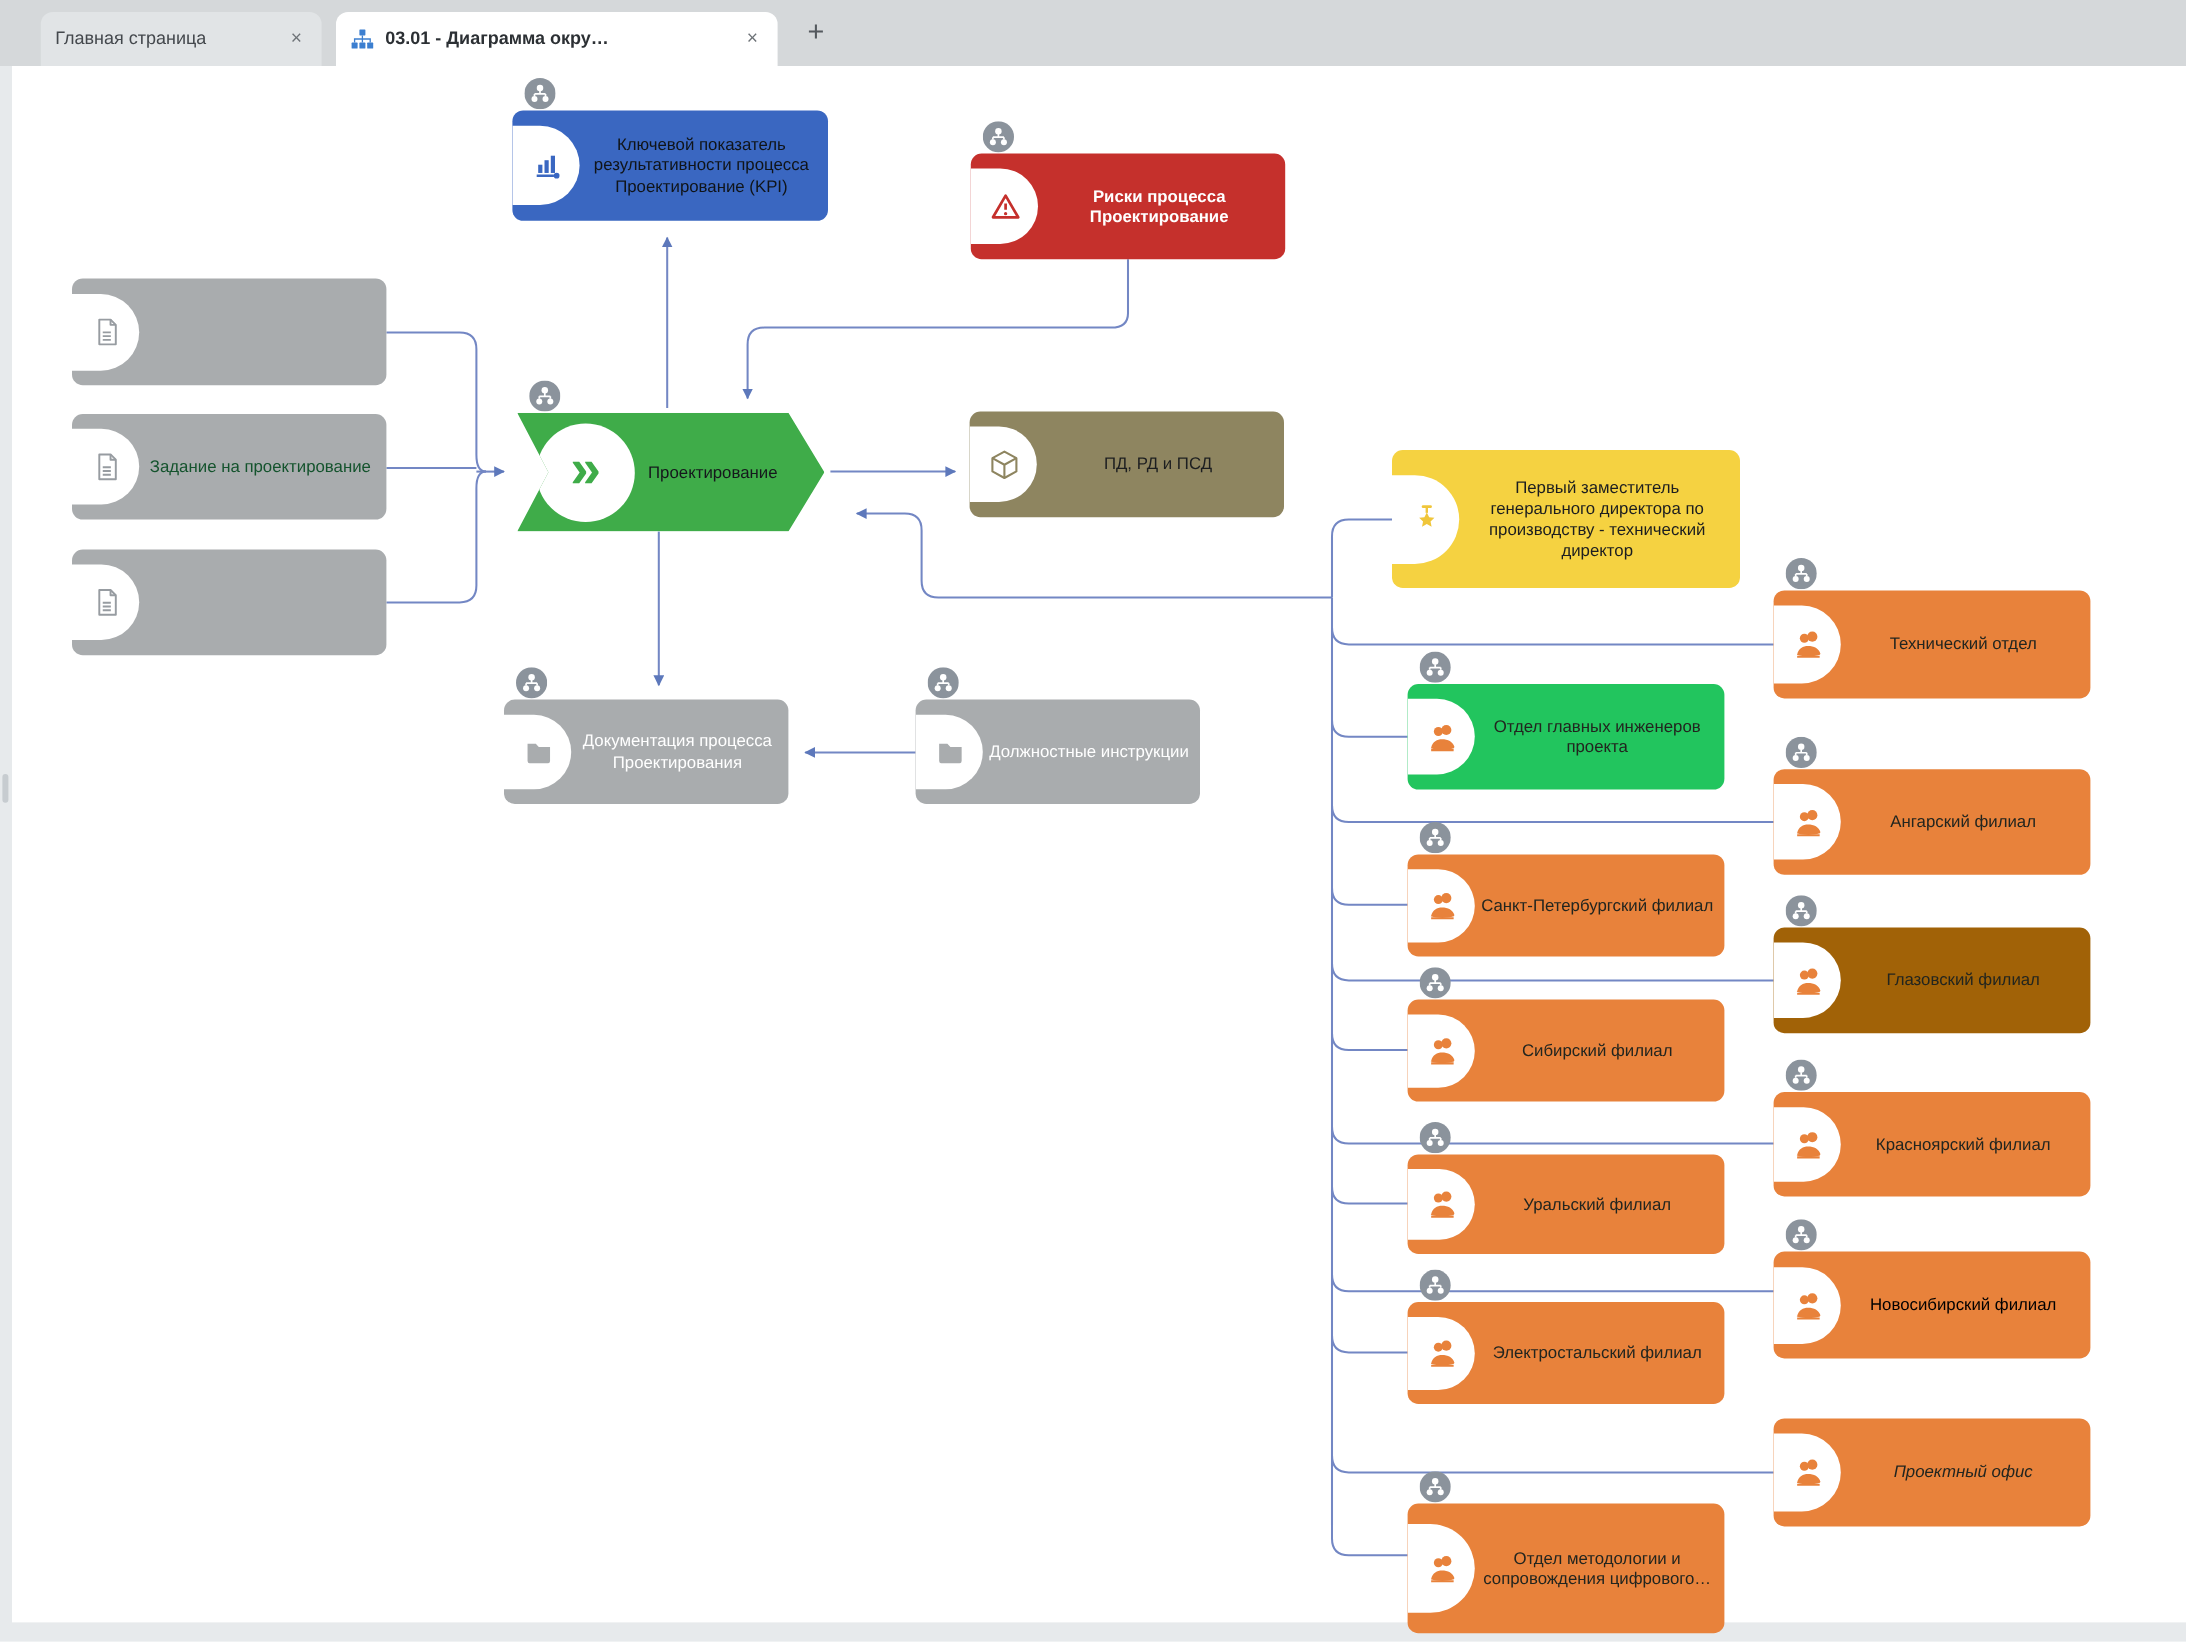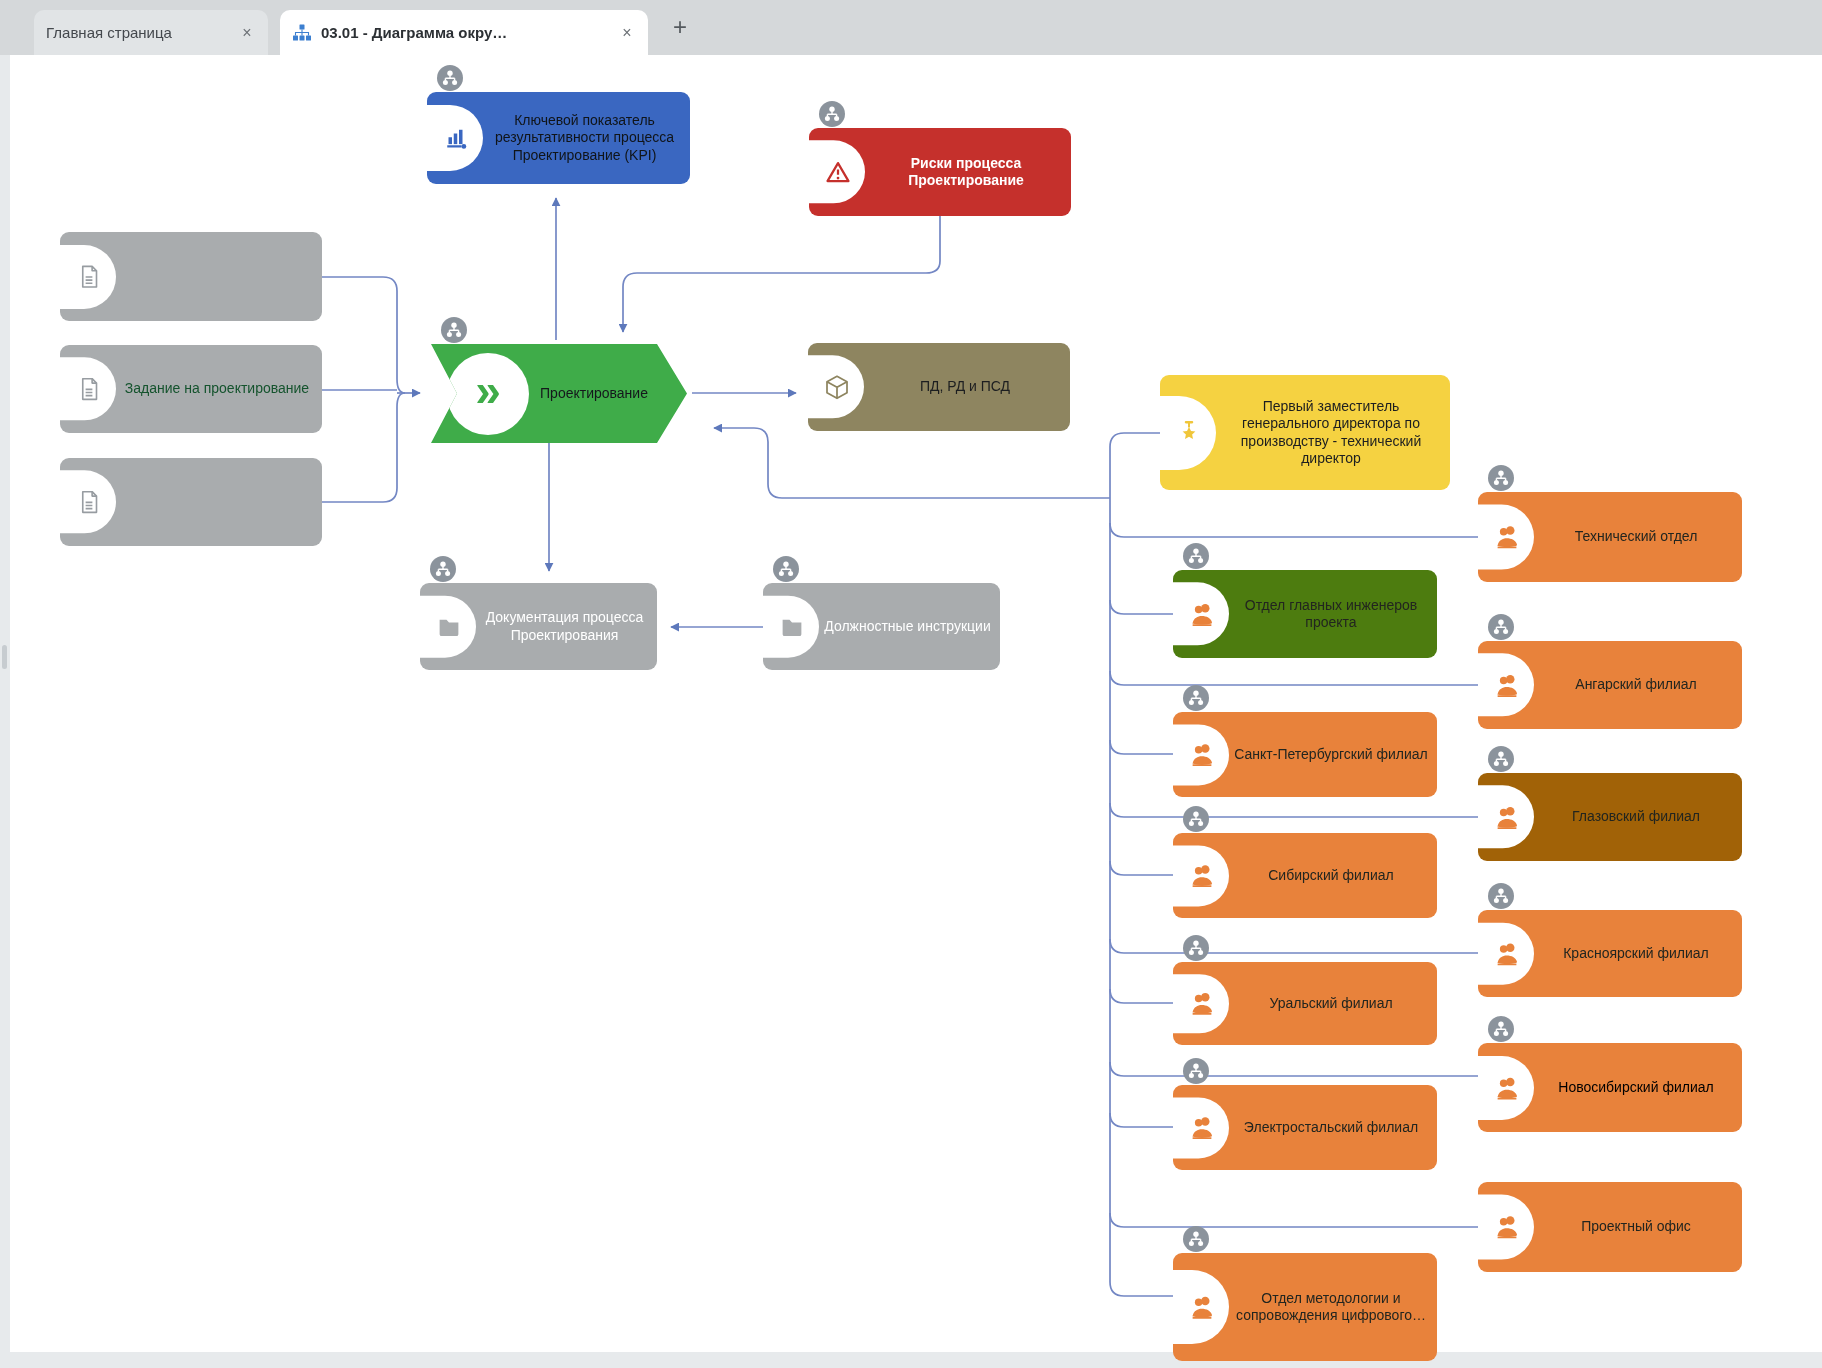--- a/index.html
+++ b/index.html
@@ -290,21 +290,21 @@
             <g fill="#f0c63a">
               <rect x="8.6" y="2.4" width="6.8" height="1.9" rx="0.9"></rect>
               <rect x="11.2" y="3.9" width="1.6" height="3.6"></rect>
               <path d="M12 7.2 l1.6 3.2 3.5 .4 -2.6 2.4 .7 3.5 -3.2 -1.7 -3.2 1.7 .7 -3.5 -2.6 -2.4 3.5 -.4 z"></path>
             </g>
           </svg>
         </span>
       </div>
       <div class="lbl" style="color: rgb(28, 30, 32);">Первый заместитель генерального директора по производству - технический директор</div>
     </div>
-    <div class="node" style="left: 1173px; top: 570px; width: 264px; height: 88px; background: #4d7c0f;">
+    <div class="node" style="left: 1173px; top: 570px; width: 264px; height: 88px; background: #22c55e;">
       <div class="well">
         <span style="display: flex;">
           <svg width="30" height="30" viewBox="0 0 24 24">
             <g fill="#e8823b">
               <circle cx="9.3" cy="8.2" r="3"></circle>
               <circle cx="14.6" cy="7.2" r="3.4"></circle>
               <path d="M4.5 19 c1 -4 4 -5.6 7.2 -5.6 c4 0 7.3 1.6 8.3 5 l-.3 .9 c-5 1.5 -10.5 1.5 -15.5 0 z"></path>
             </g>
             <path d="M4.5 20.6 h15" stroke="#e8823b" stroke-width="1.4"></path>
           </svg>
@@ -554,21 +554,21 @@
     </div>
     <div class="badge" style="left: 1488px; top: 1016px;"><svg width="26" height="26" viewBox="0 0 26 26">
         <circle cx="13" cy="13" r="13" fill="#8b939c"></circle>
         <g fill="#ffffff">
           <circle cx="13" cy="8.3" r="2.7"></circle>
           <circle cx="8.4" cy="17.6" r="2.5"></circle>
           <circle cx="17.6" cy="17.6" r="2.5"></circle>
         </g>
         <path d="M13 10.5 V13.3 M8.4 13.3 H17.6 M8.4 13.3 V15.2 M17.6 13.3 V15.2" stroke="#ffffff" stroke-width="1.4" fill="none"></path>
       </svg></div>
-    <div class="node" style="left: 1478px; top: 1182px; width: 264px; height: 90px; background: rgb(232, 130, 59);">
+    <div class="node" style="left: 1478px; top: 1182px; width: 264px; height: 90px; background: rgb(232, 130, 59); font-style: italic;">
       <div class="well">
         <span style="display: flex;">
           <svg width="30" height="30" viewBox="0 0 24 24">
             <g fill="#e8823b">
               <circle cx="9.3" cy="8.2" r="3"></circle>
               <circle cx="14.6" cy="7.2" r="3.4"></circle>
               <path d="M4.5 19 c1 -4 4 -5.6 7.2 -5.6 c4 0 7.3 1.6 8.3 5 l-.3 .9 c-5 1.5 -10.5 1.5 -15.5 0 z"></path>
             </g>
             <path d="M4.5 20.6 h15" stroke="#e8823b" stroke-width="1.4"></path>
           </svg>

